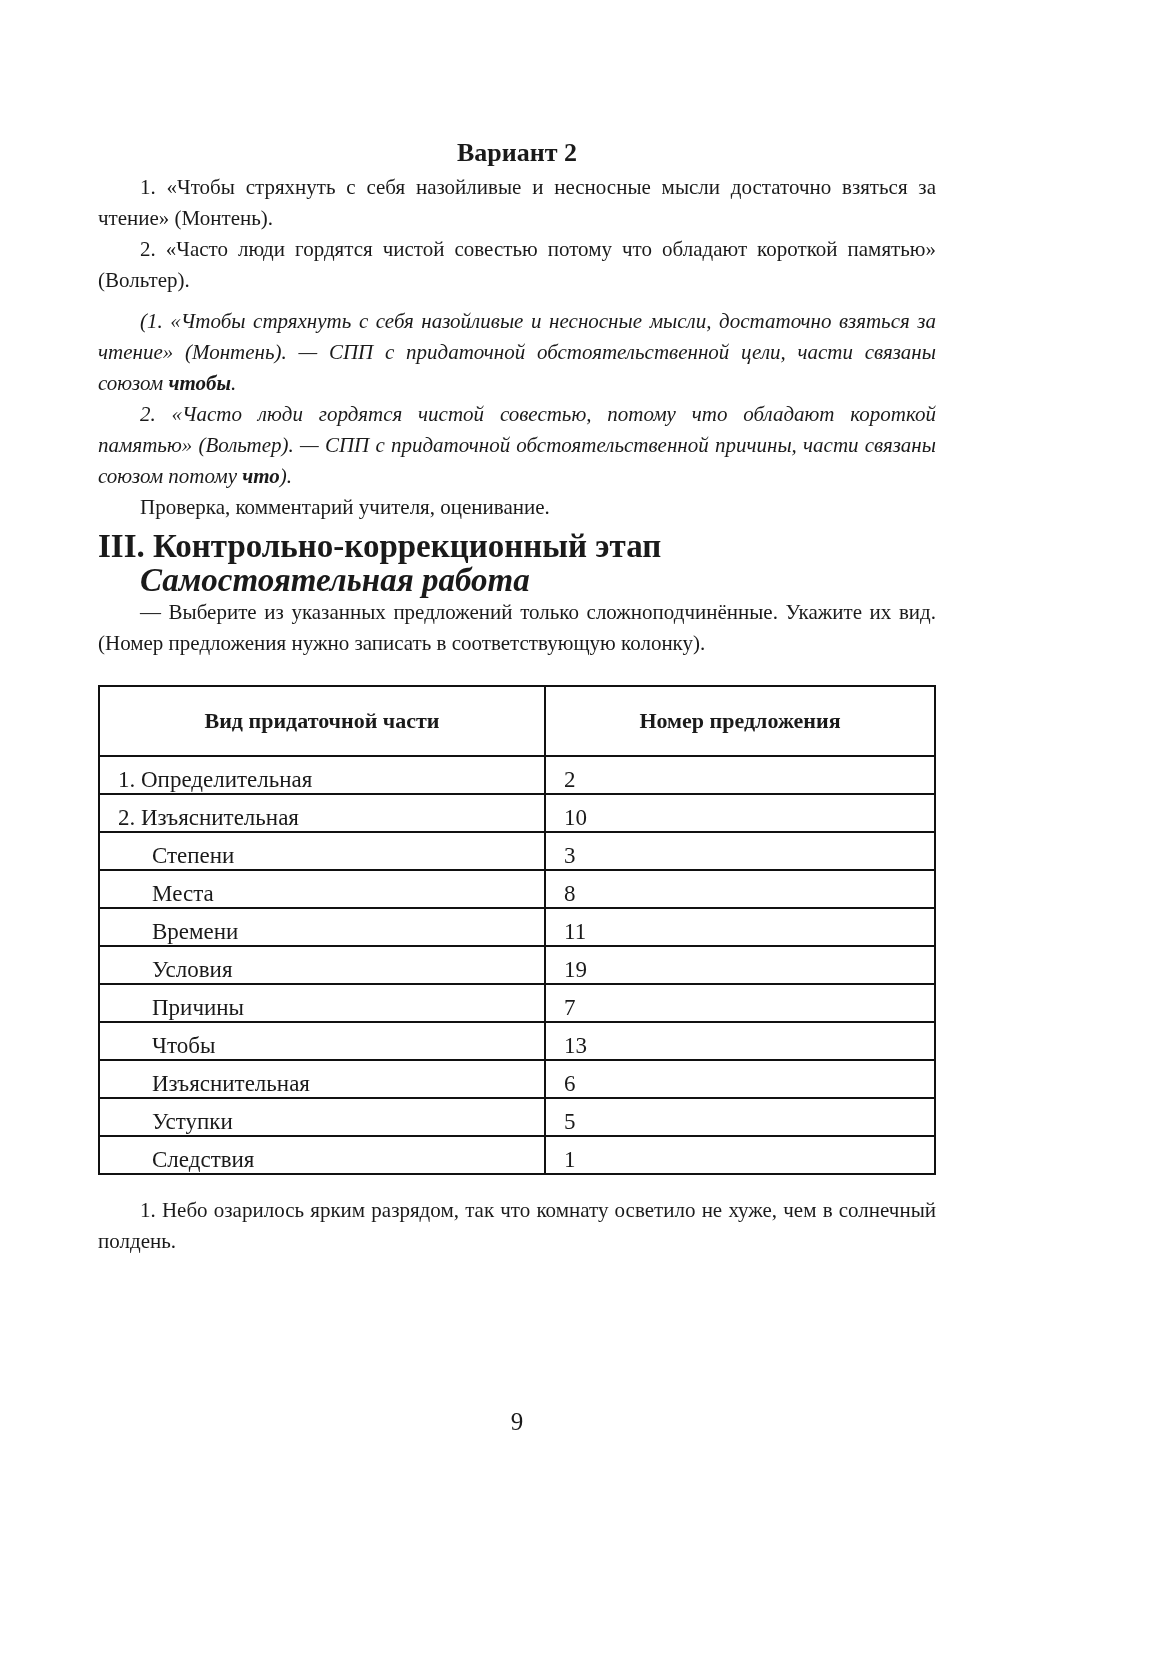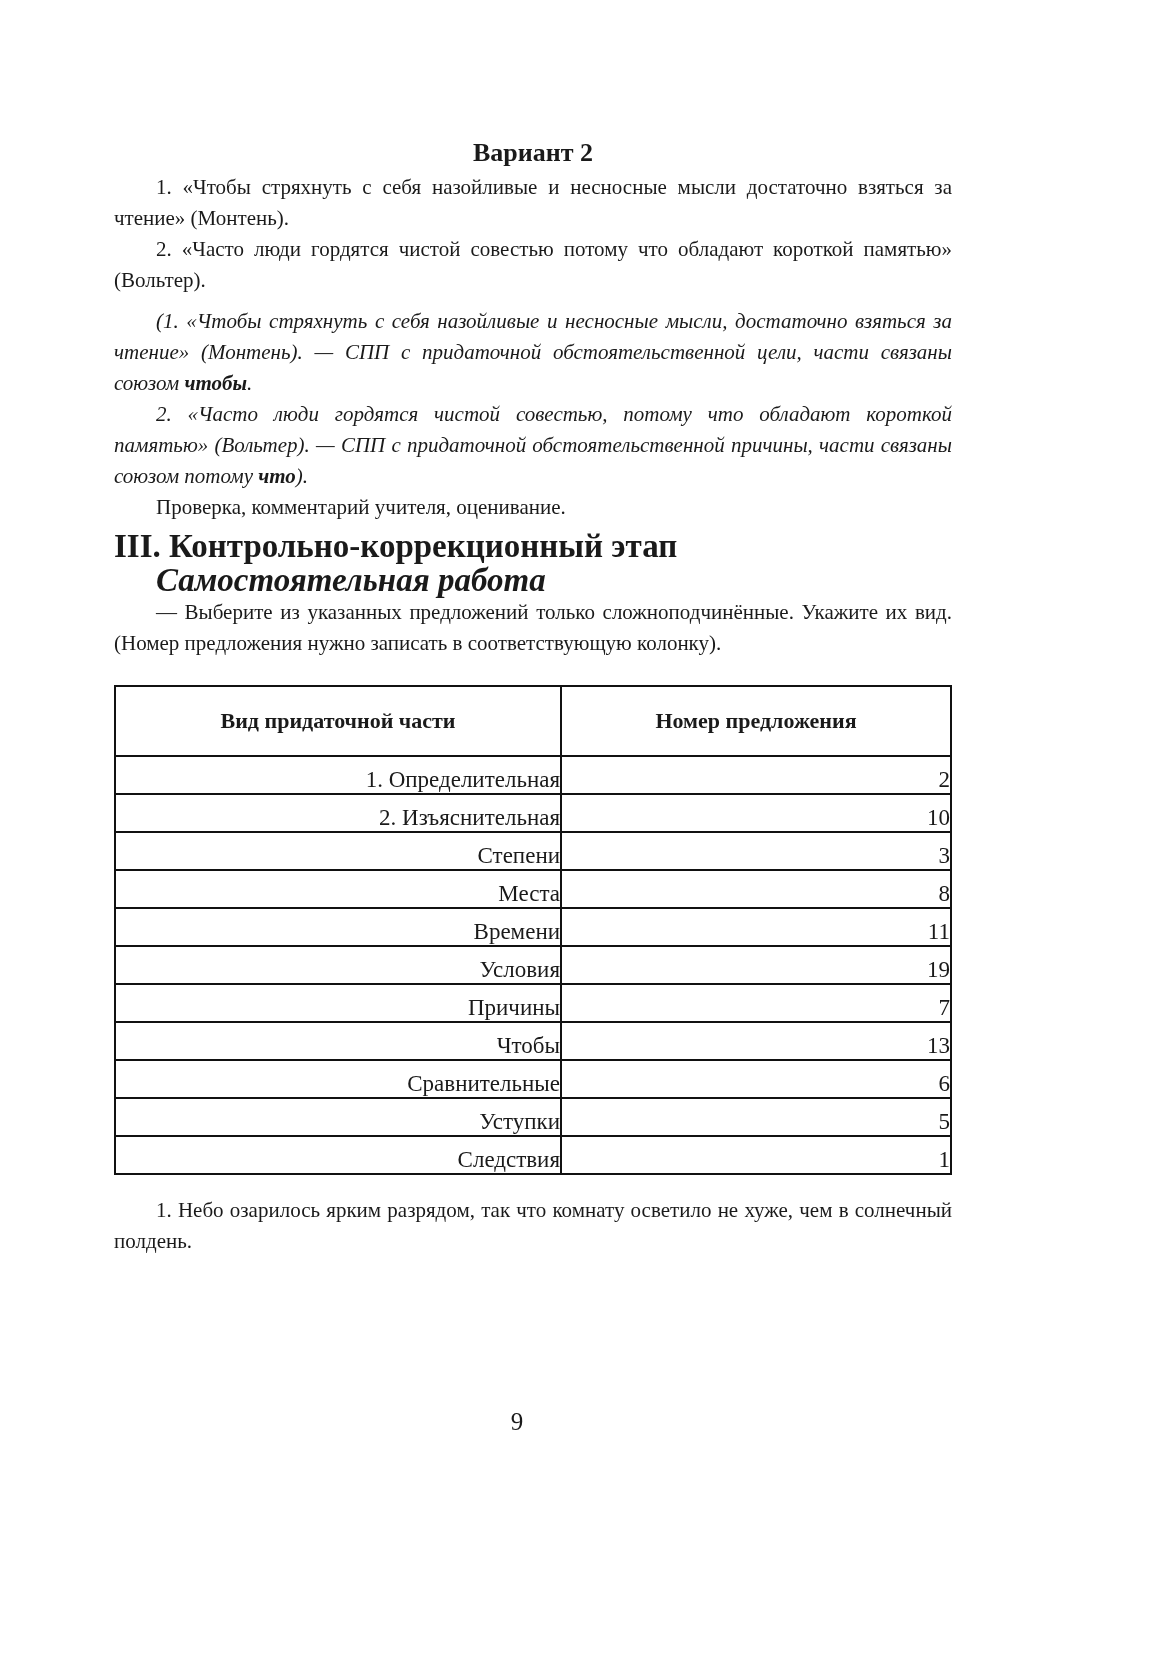--- a/index.html
+++ b/index.html
@@ -1,31 +1,31 @@
 <!DOCTYPE html>
 <html><head>
 <meta charset="utf-8">
 <style>
   html, body { margin: 0; padding: 0; background: #ffffff; }
   body { width: 1166px; height: 1654px; position: relative; overflow: hidden;
          font-family: "Liberation Serif", "DejaVu Serif", serif; color: #1a1a1a; }
-  .page { position: absolute; left: 98px; top: 130px; width: 838px; margin-left: 16px; }
+  .page { position: absolute; left: 98px; top: 130px; width: 838px; }
   .heading { text-align: center; font-weight: bold; font-size: 26px; line-height: 34px; margin: 6px 0 2px 0; }
   p { margin: 0; font-size: 21px; line-height: 31px; text-align: justify; }
   .indent { text-indent: 42px; }
   .it { font-style: italic; }
   .it b { font-weight: bold; }
   .gap { margin-top: 10px; }
   .section { font-weight: bold; font-size: 33px; line-height: 34px; margin-top: 6px; }
   .subsection { font-weight: bold; font-style: italic; font-size: 33px; line-height: 34px; padding-left: 42px; }
   table.t { border-collapse: collapse; width: 838px; margin-top: 26px; font-size: 23px; }
   table.t td, table.t th { border: 2px solid #111; padding: 0 0 0 18px; vertical-align: bottom; }
   table.t th { font-weight: bold; text-align: center; height: 52px; vertical-align: middle; padding: 8px; font-size: 22px; }
   table.t td.c1 { width: 426px; }
-  table.t td { height: 36px; text-align: right; }
+  table.t td { height: 36px; }
   .sub { padding-left: 34px; display: block; }
   .num { display: block; }
   .pagenum { position: absolute; left: 0; top: 1408px; width: 1034px; text-align: center; font-size: 25px; }
 </style>
 </head>
 <body>
 
 <div class="page">
   <div class="heading">Вариант 2</div>
   <p class="indent">1. «Чтобы стряхнуть с себя назойливые и несносные мысли достаточно взяться за чтение» (Монтень).</p>
@@ -84,21 +84,21 @@
           <td>7</td>
         </tr>
     <tr>
           <td class="c1">
             <span class="sub">Чтобы</span>
           </td>
           <td>13</td>
         </tr>
     <tr>
           <td class="c1">
-            <span class="sub">Сравнительные</span>
+            <span class="sub">Изъяснительная</span>
           </td>
           <td>6</td>
         </tr>
     <tr>
           <td class="c1">
             <span class="sub">Уступки</span>
           </td>
           <td>5</td>
         </tr>
     <tr>

